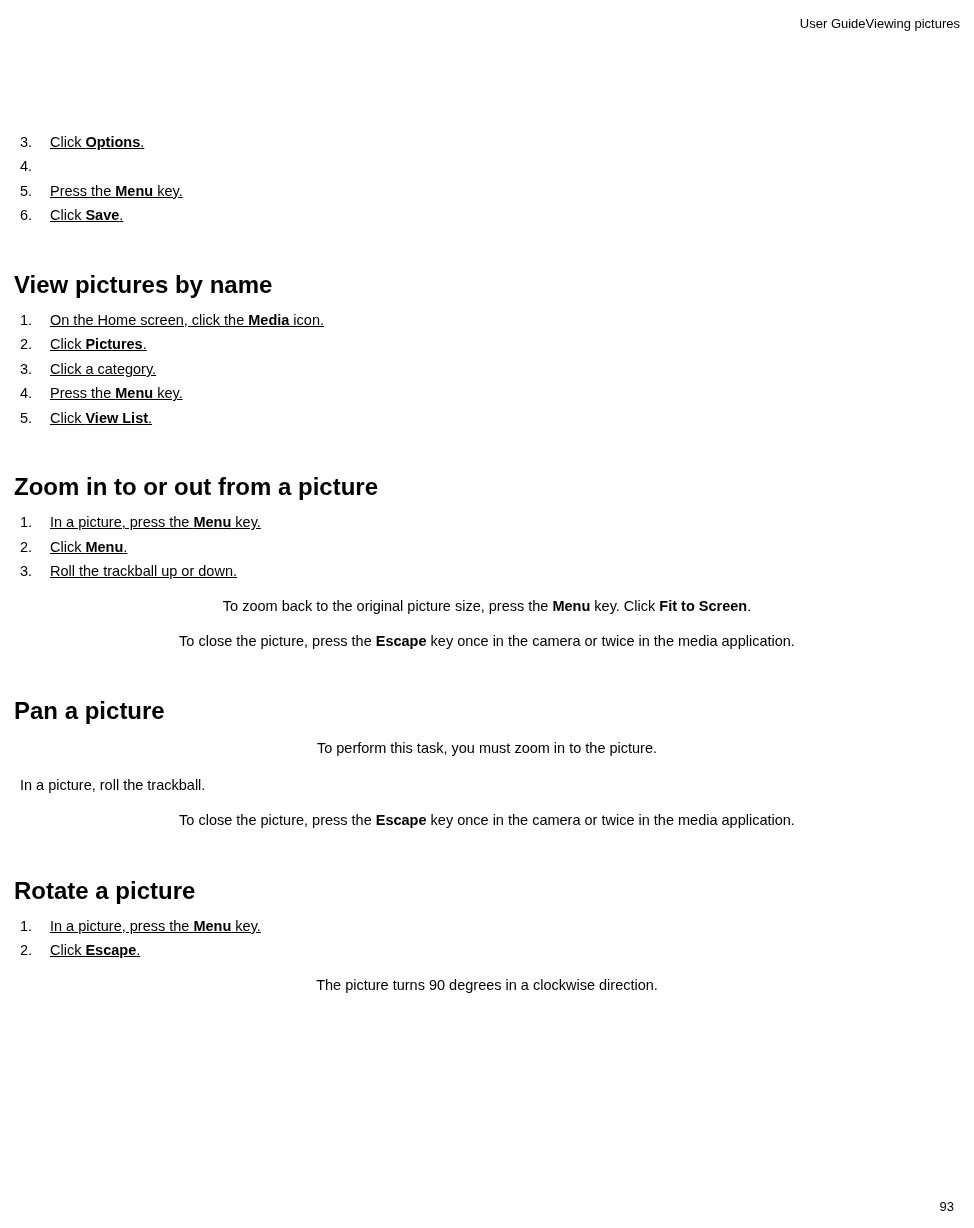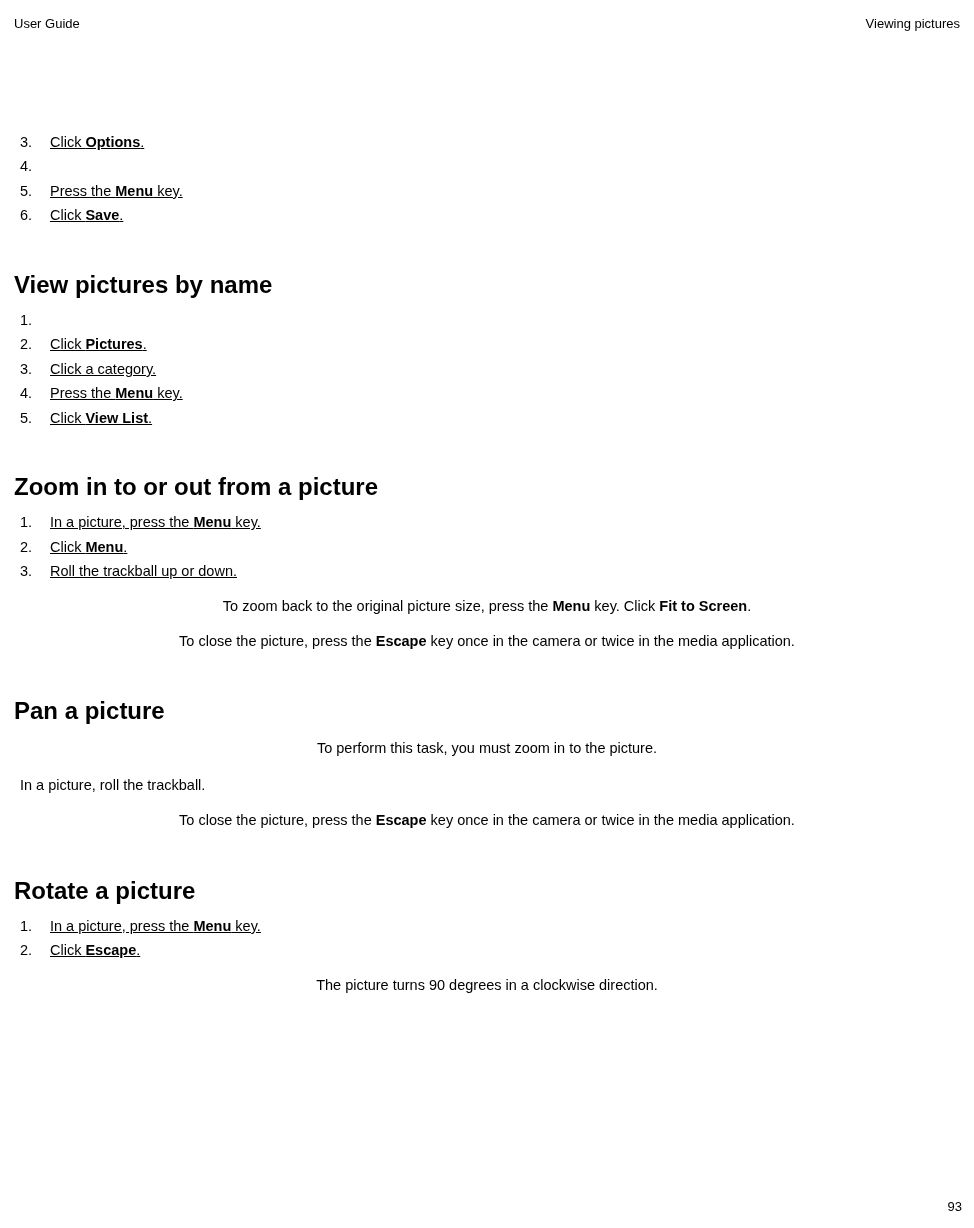--- a/index.html
+++ b/index.html
@@ -11,21 +11,21 @@
       font-family: Arial, Helvetica, sans-serif;
       width: 974px;
       height: 1228px;
       background: #fff;
       color: #000;
       position: relative;
       padding: 16px 14px;
     }
     .header {
       display: flex;
-      justify-content: space-between;
+      justify-content: flex-end;
       font-size: 13px;
       margin-bottom: 100px;
     }
     .section-heading {
       font-size: 24px;
       font-weight: bold;
       margin-top: 44px;
       margin-bottom: 10px;
     }
     .ordered-list {
@@ -58,21 +58,21 @@
     .paragraph-indent {
       font-size: 14.5px;
       line-height: 1.6;
       margin-top: 14px;
       margin-bottom: 0;
       padding-left: 6px;
     }
     .page-number {
       position: absolute;
       bottom: 14px;
-      right: 12px;
+      right: 20px;
       font-size: 13px;
     }
     b {
       font-weight: bold;
     }
   </style>
 </head>
 <body>
 
 <div class="header">
@@ -95,20 +95,21 @@
   <li class="list-item">
     <span class="list-number">6.</span>
     <span class="list-content"><span>Click </span><b>Save</b><span>.</span></span>
   </li>
 </ol>
 
 <h2 class="section-heading">View pictures by name</h2>
 <ol class="ordered-list">
   <li class="list-item">
     <span class="list-number">1.</span>
+    <span class="list-content"><span>On the Home screen, click the </span><b>Media</b><span> icon.</span></span>
   </li>
   <li class="list-item">
     <span class="list-number">2.</span>
     <span class="list-content"><span>Click </span><b>Pictures</b><span>.</span></span>
   </li>
   <li class="list-item">
     <span class="list-number">3.</span>
     <span class="list-content"><span>Click a category.</span></span>
   </li>
   <li class="list-item">

